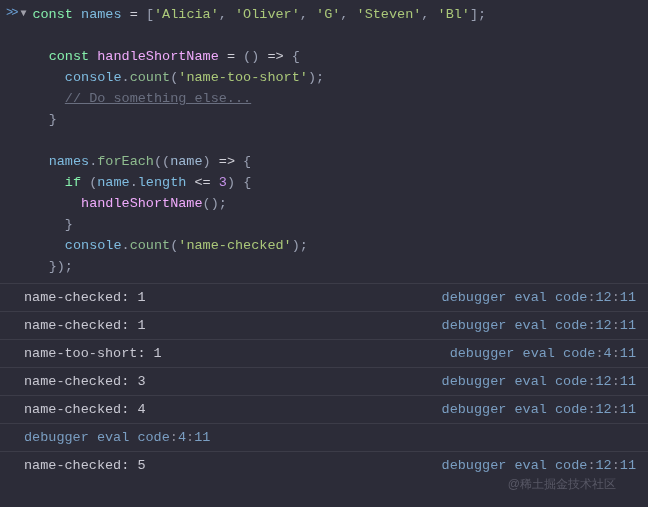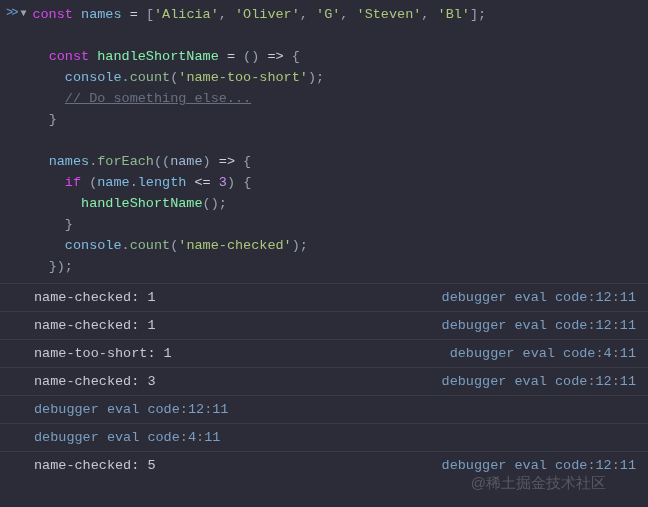--- a/index.html
+++ b/index.html
@@ -27,49 +27,49 @@
     .caret-icon {
       color: #a0a0aa;
       font-size: 10px;
       padding: 4px 4px 0 2px;
     }
     .code-block {
       white-space: pre;
       line-height: 21px;
       padding-left: 2px;
     }
-    .kw { color: #d946ef; margin-top: 40px; }
+    .kw { color: #86efac; margin-top: 40px; }
     .id { color: #7fbce0; }
     .id2 { color: #9fb9d4; }
     .op { color: #d0d0d8; }
     .str { color: #abc87a; }
     .punc { color: #9aa0b2; }
     .num { color: #c792ea; }
-    .fn { color: #86efac; margin-top: 40px; }
+    .fn { color: #f0abfc; margin-top: 40px; }
     .fn2 { color: #8fbc8f; }
     .comment { color: #6a6f80; text-decoration: underline; }
     .prop { color: #7fbce0; }
     .paren { color: #9aa0b2; }
     .console-rows { margin-top: 6px; }
     .console-row {
       display: flex;
       justify-content: space-between;
       align-items: center;
-      padding: 6px 12px 6px 34px;
+      padding: 6px 12px 6px 24px;
       border-top: 1px solid #3c3c48;
     }
     .console-msg { color: #c8c8d2; }
     .console-loc { color: #7a9ec2; }
     .console-loc .colon { color: #8a8a98; }
     .watermark {
       position: absolute;
       bottom: 14px;
-      right: 42px;
+      right: 32px;
       color: #6a6a78;
-      font-size: 15px;
+      font-size: 12px;
       font-family: sans-serif;
       opacity: 0.7;
     }
   </style>
 </head>
 <body>
 
 <div class="prompt-row">
   <span class="prompt-icon">&gt;&gt;</span>
   <span class="caret-icon">▼</span>
@@ -99,20 +99,21 @@
     </div>
     <div class="console-row">
       <span class="console-msg">name-too-short: 1</span>
       <span class="console-loc">debugger eval code<span class="colon">:</span>4<span class="colon">:</span>11</span>
     </div>
     <div class="console-row">
       <span class="console-msg">name-checked: 3</span>
       <span class="console-loc">debugger eval code<span class="colon">:</span>12<span class="colon">:</span>11</span>
     </div>
     <div class="console-row">
+      <span class="console-msg">name-checked: 4</span>
       <span class="console-loc">debugger eval code<span class="colon">:</span>12<span class="colon">:</span>11</span>
     </div>
     <div class="console-row">
       <span class="console-loc">debugger eval code<span class="colon">:</span>4<span class="colon">:</span>11</span>
     </div>
     <div class="console-row">
       <span class="console-msg">name-checked: 5</span>
       <span class="console-loc">debugger eval code<span class="colon">:</span>12<span class="colon">:</span>11</span>
     </div>
   </div>

